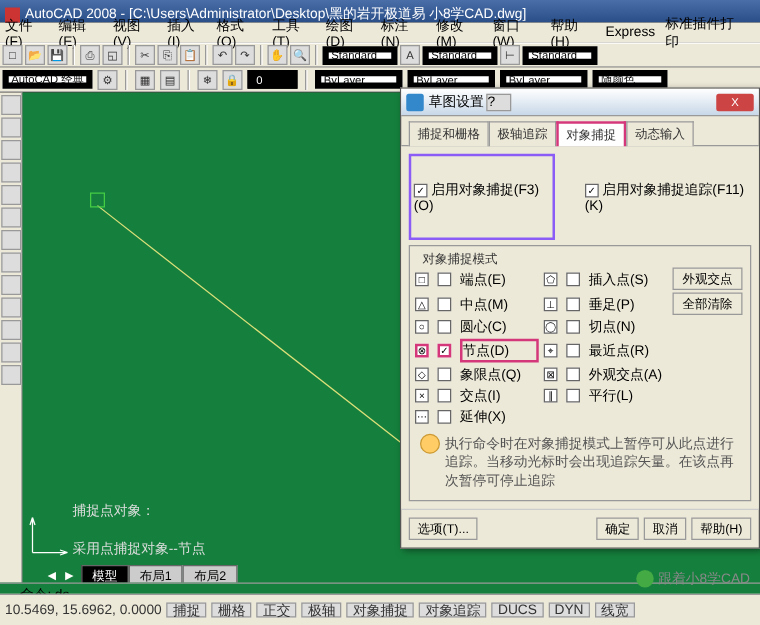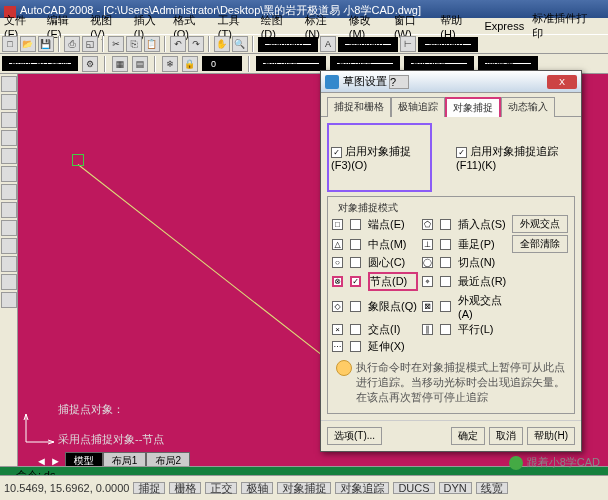--- a/index.html
+++ b/index.html
@@ -4,43 +4,43 @@
 <style>
 *{margin:0;padding:0;box-sizing:border-box;font-family:"Microsoft YaHei",SimSun,sans-serif;font-size:11px}
 body{width:608px;height:500px;background:#000;overflow:hidden;position:relative}
 .titlebar{height:18px;background:linear-gradient(#4a6ea8,#2a4e88);color:#fff;display:flex;align-items:flex-end;padding:0 4px;font-size:10px}
 .tb-icon{width:12px;height:12px;background:#c33;margin-right:4px}
 .menubar{height:16px;background:#ece9d8;display:flex;align-items:center;padding:0 4px;font-size:10px;color:#000}
 .menubar span{margin-right:8px}
 .toolbar{height:20px;background:#ece9d8;border-top:1px solid #fff;border-bottom:1px solid #999;display:flex;align-items:center;padding:0 2px;gap:2px}
 .tb-btn{width:16px;height:16px;background:#ddd;border:1px solid #999;display:flex;align-items:center;justify-content:center;font-size:9px;color:#333}
 .tb-sep{width:2px;height:16px;border-left:1px solid #999;border-right:1px solid #fff;margin:0 2px}
-.tb-combo{height:15px;background:#fff;border:7px solid #000000;font-size:9px;padding:0 2px;display:flex;align-items:center;min-width:60px}
+.tb-combo{height:15px;background:#fff;border:5px solid #000000;font-size:9px;padding:0 2px;display:flex;align-items:center;min-width:60px}
 .tb-combo.wide{min-width:70px}
 .toolbar3{height:20px;background:#ece9d8;border-bottom:1px solid #999;display:flex;align-items:center;padding:0 2px;gap:4px}
 .workspace{position:absolute;top:74px;left:0;right:0;bottom:30px;background:#000}
 .left-palette{position:absolute;left:0;top:0;width:18px;height:100%;background:#ece9d8;border-right:1px solid #999;display:flex;flex-direction:column;gap:2px;padding-top:2px}
 .pal-btn{width:16px;height:16px;background:#ddd;border:1px solid #999;margin-left:1px}
-.canvas{position:absolute;left:18px;right:0;top:0;bottom:0;background:#be185d}
+.canvas{position:absolute;left:18px;right:0;top:0;bottom:0;background:#15803d}
 .line{position:absolute;width:330px;height:1px;background:#dde07a;top:90px;left:60px;transform:rotate(38deg);transform-origin:left center}
 .endpoint{position:absolute;width:12px;height:12px;border:1px solid #4c4}
 .ep1{top:80px;left:54px}
 .ep2{top:286px;left:314px}
 .caption{position:absolute;left:40px;top:320px;color:#ddd;font-size:20px;font-family:SimSun;line-height:30px}
 .tabs{position:absolute;bottom:0;left:18px;height:18px;display:flex;align-items:center;gap:0}
 .tab{background:#ccc;color:#000;font-size:10px;padding:1px 8px;border:1px solid #666}
 .tab.active{background:#000;color:#fff}
 .ucs-arrow{position:absolute;left:4px;bottom:24px;width:36px;height:36px}
 .cmdline{position:absolute;bottom:14px;left:0;right:0;height:20px;background:#15803d;border-top:1px solid #999;font-size:10px;color:#000;padding:1px 16px}
 .statusbar{position:absolute;bottom:0;left:0;right:0;height:14px;background:#ece9d8;border-top:1px solid #999;display:flex;align-items:center;font-size:9px;color:#333;gap:4px;padding:12px 4px}
 .sb-cell{border:1px solid #999;padding:0 4px;height:12px;display:flex;align-items:center;background:#ddd}
 .watermark{position:absolute;right:8px;bottom:30px;color:#888;font-size:11px;display:flex;align-items:flex-end;gap:4px}
 .wm-icon{width:14px;height:14px;border-radius:50%;background:#4a4}
 
-.dialog{position:absolute;top:70px;left:320px;width:262px;background:#ece9d8;border:1px solid #555;box-shadow:2px 2px 6px rgba(0,0,0,.5)}
+.dialog{position:absolute;top:70px;left:320px;width:288px;background:#ece9d8;border:1px solid #555;box-shadow:2px 2px 6px rgba(0,0,0,.5)}
 .dlg-title{height:22px;background:linear-gradient(#fff,#c8d8e8);display:flex;align-items:center;padding:0 4px;font-size:10px;border-bottom:1px solid #999}
 .dlg-title-icon{width:14px;height:14px;background:#38c;margin-right:4px;border-radius:2px}
 .dlg-close{margin-left:auto;width:30px;height:14px;background:#c44;color:#fff;text-align:center;border-radius:2px;font-size:9px;line-height:14px}
 .dlg-min{width:20px;height:14px;background:#ddd;border:1px solid #999;margin-left:2px}
 .dlg-tabs{display:flex;padding:4px 6px 0 6px;gap:0}
 .dlg-tab{background:#ece9d8;border:1px solid #999;border-bottom:none;padding:2px 6px;font-size:10px;color:#333}
 .dlg-tab.active{background:#fefefe;border:2px solid #d4387a;border-bottom:none}
 .dlg-body{background:#ece9d8;padding:6px;border-top:1px solid #999;margin-top:-1px}
 .dlg-row{display:flex;align-items:center;gap:4px;margin-bottom:4px;font-size:10px}
 .chk{width:11px;height:11px;border:1px solid #666;background:#fff;display:inline-flex;align-items:center;justify-content:center;font-size:8px;color:#000}

